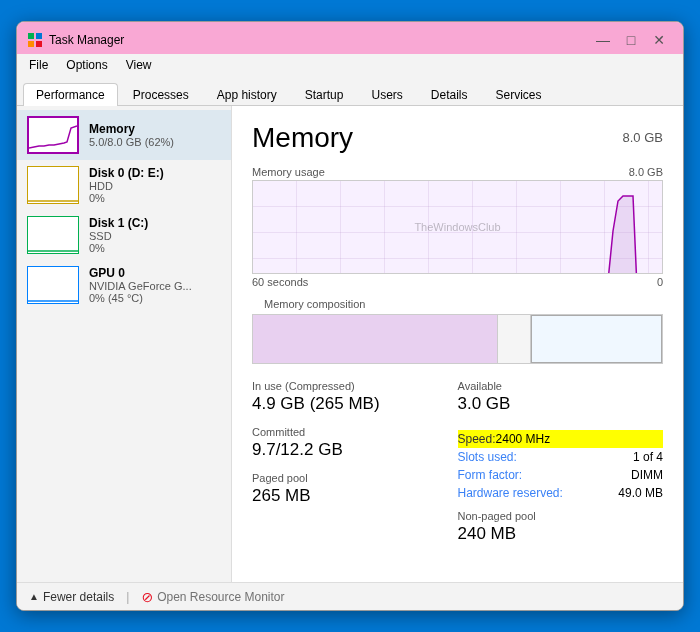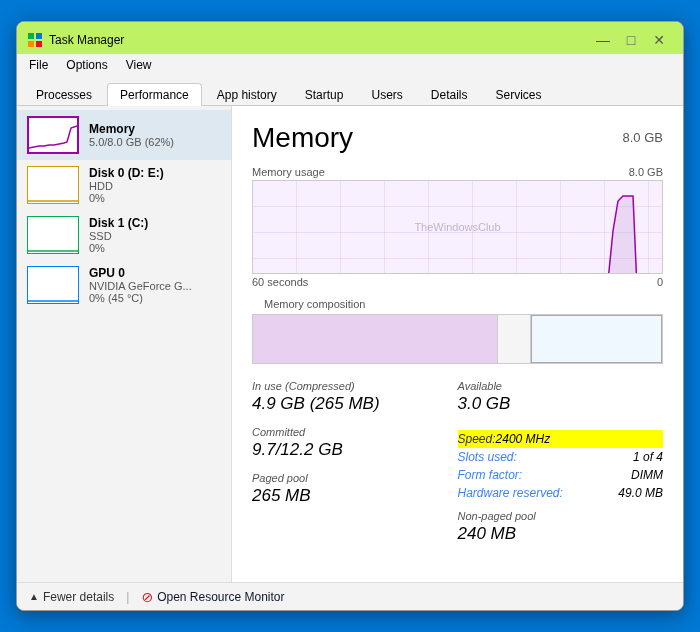--- a/index.html
+++ b/index.html
@@ -18,21 +18,21 @@
       height: 590px;
       background: #f3f3f3;
       border: 1px solid #999;
       border-radius: 8px;
       box-shadow: 0 4px 20px rgba(0,0,0,0.4);
       display: flex;
       flex-direction: column;
       overflow: hidden;
     }
     .titlebar {
-      background: #bef264;
+      background: #f9a8d4;
       display: flex;
       align-items: center;
       padding: 8px 12px 4px 10px;
       height: 32px;
       border-bottom: none;
     }
     .titlebar-icon {
       width: 16px;
       height: 16px;
       margin-right: 6px;
@@ -221,21 +221,20 @@
     }
     .comp-free {
       background: #f0f8ff;
       flex: 1;
       border: 1px solid #aaa;
     }
     .stats-grid {
       display: grid;
       grid-template-columns: 1fr 1fr;
       gap: 0;
-      font-style: italic;
     }
     .stats-left { padding-right: 16px; }
     .stat-row {
       margin-bottom: 12px;
     }
     .stat-label {
       font-size: 11px;
       color: #555;
       margin-bottom: 2px;
     }
@@ -278,21 +277,21 @@
       cursor: pointer;
       font-size: 12px;
       color: #333;
     }
     .footer-divider {
       color: #aaa;
       font-size: 12px;
     }
     .footer-link {
       font-size: 12px;
-      color: #0f172a;
+      color: #737373;
       text-decoration: none;
     }
     .watermark {
       position: absolute;
       font-size: 11px;
       color: rgba(0,0,0,0.25);
       pointer-events: none;
     }
   </style>
 </head>
@@ -317,22 +316,22 @@
     </div>
   </div>
 
   <div class="menubar">
     <span class="menubar-item">File</span>
     <span class="menubar-item">Options</span>
     <span class="menubar-item">View</span>
   </div>
 
   <div class="tabs">
+    <div class="tab active">Performance</div>
     <div class="tab">Processes</div>
-    <div class="tab active">Performance</div>
     <div class="tab">App history</div>
     <div class="tab">Startup</div>
     <div class="tab">Users</div>
     <div class="tab">Details</div>
     <div class="tab">Services</div>
   </div>
 
   <div class="content-area">
 
     <div class="sidebar">

